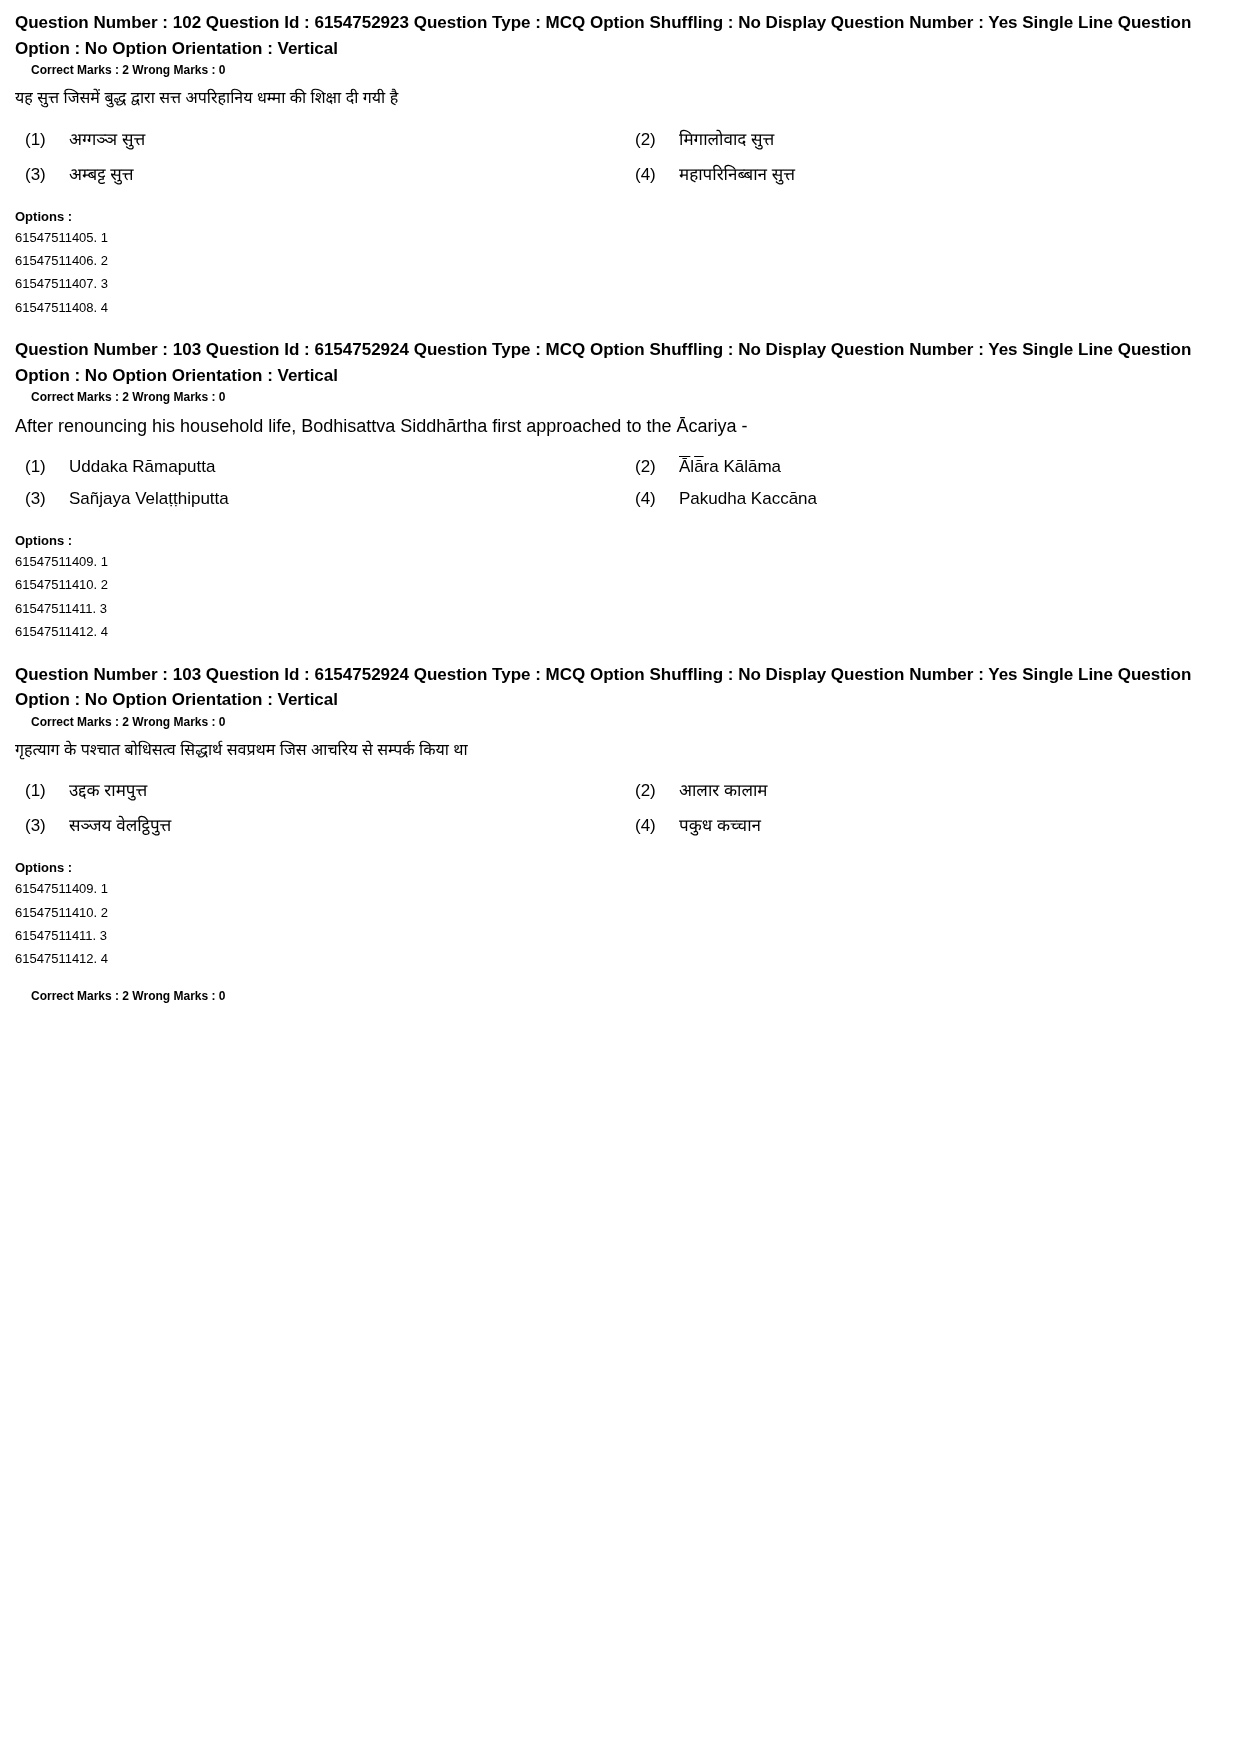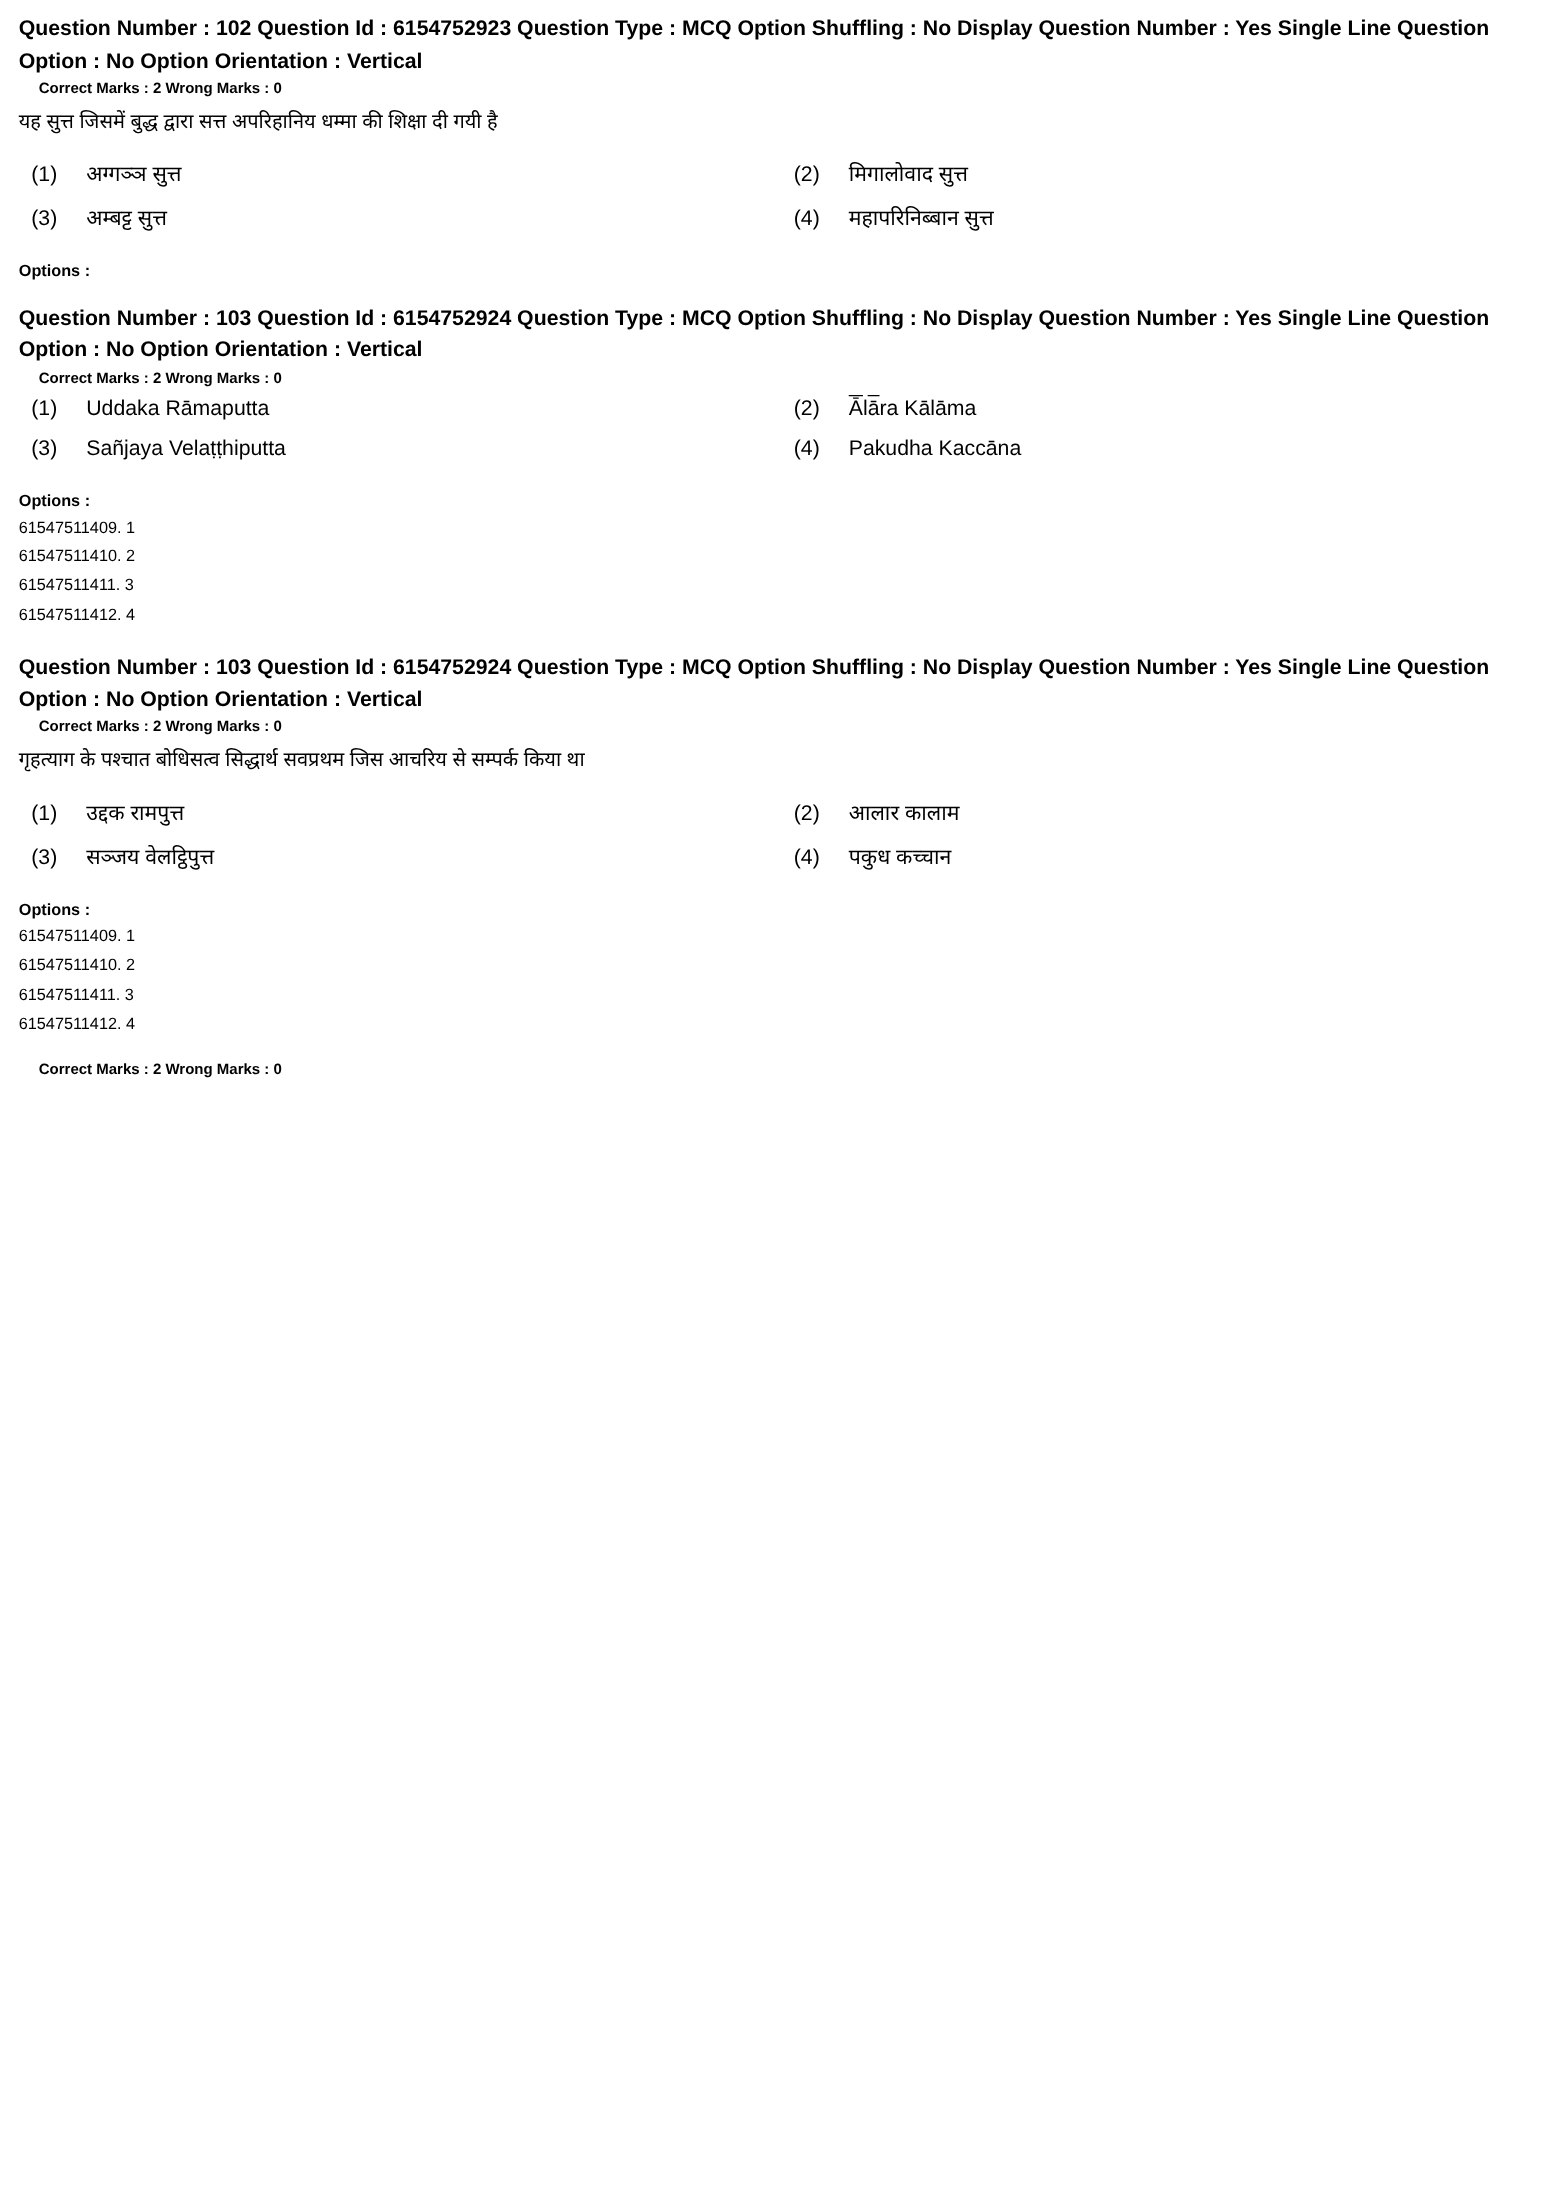--- a/index.html
+++ b/index.html
@@ -92,25 +92,32 @@
     <div class="option-item">
       <span class="option-number">(3)</span>
       <span class="option-text">अम्बट्ट सुत्त</span>
     </div>
     <div class="option-item">
       <span class="option-number">(4)</span>
       <span class="option-text">महापरिनिब्बान सुत्त</span>
     </div>
   </div>
   <div class="options-label">Options :</div>
+  <div class="option-id-list">
+    <span class="option-id-item">61547511405. 1</span>
+    <span class="option-id-item">61547511406. 2</span>
+    <span class="option-id-item">61547511407. 3</span>
+    <span class="option-id-item">61547511408. 4</span>
+  </div>
 </div>
 
 <div class="question-block">
   <div class="question-meta">Question Number : 103  Question Id : 6154752924  Question Type : MCQ  Option Shuffling : No  Display Question Number : Yes  Single Line Question Option : No  Option Orientation : Vertical</div>
   <div class="correct-marks">Correct Marks : 2  Wrong Marks : 0</div>
+  <div class="question-text">After renouncing his household life, Bodhisattva Siddhārtha first approached to the Ācariya -</div>
   <div class="options-grid">
     <div class="option-item">
       <span class="option-number">(1)</span>
       <span class="option-text">Uddaka Rāmaputta</span>
     </div>
     <div class="option-item">
       <span class="option-number">(2)</span>
       <span class="option-text"><span style="text-decoration:overline">Ā</span>l<span style="text-decoration:overline">ā</span>ra Kālāma</span>
     </div>
     <div class="option-item">

